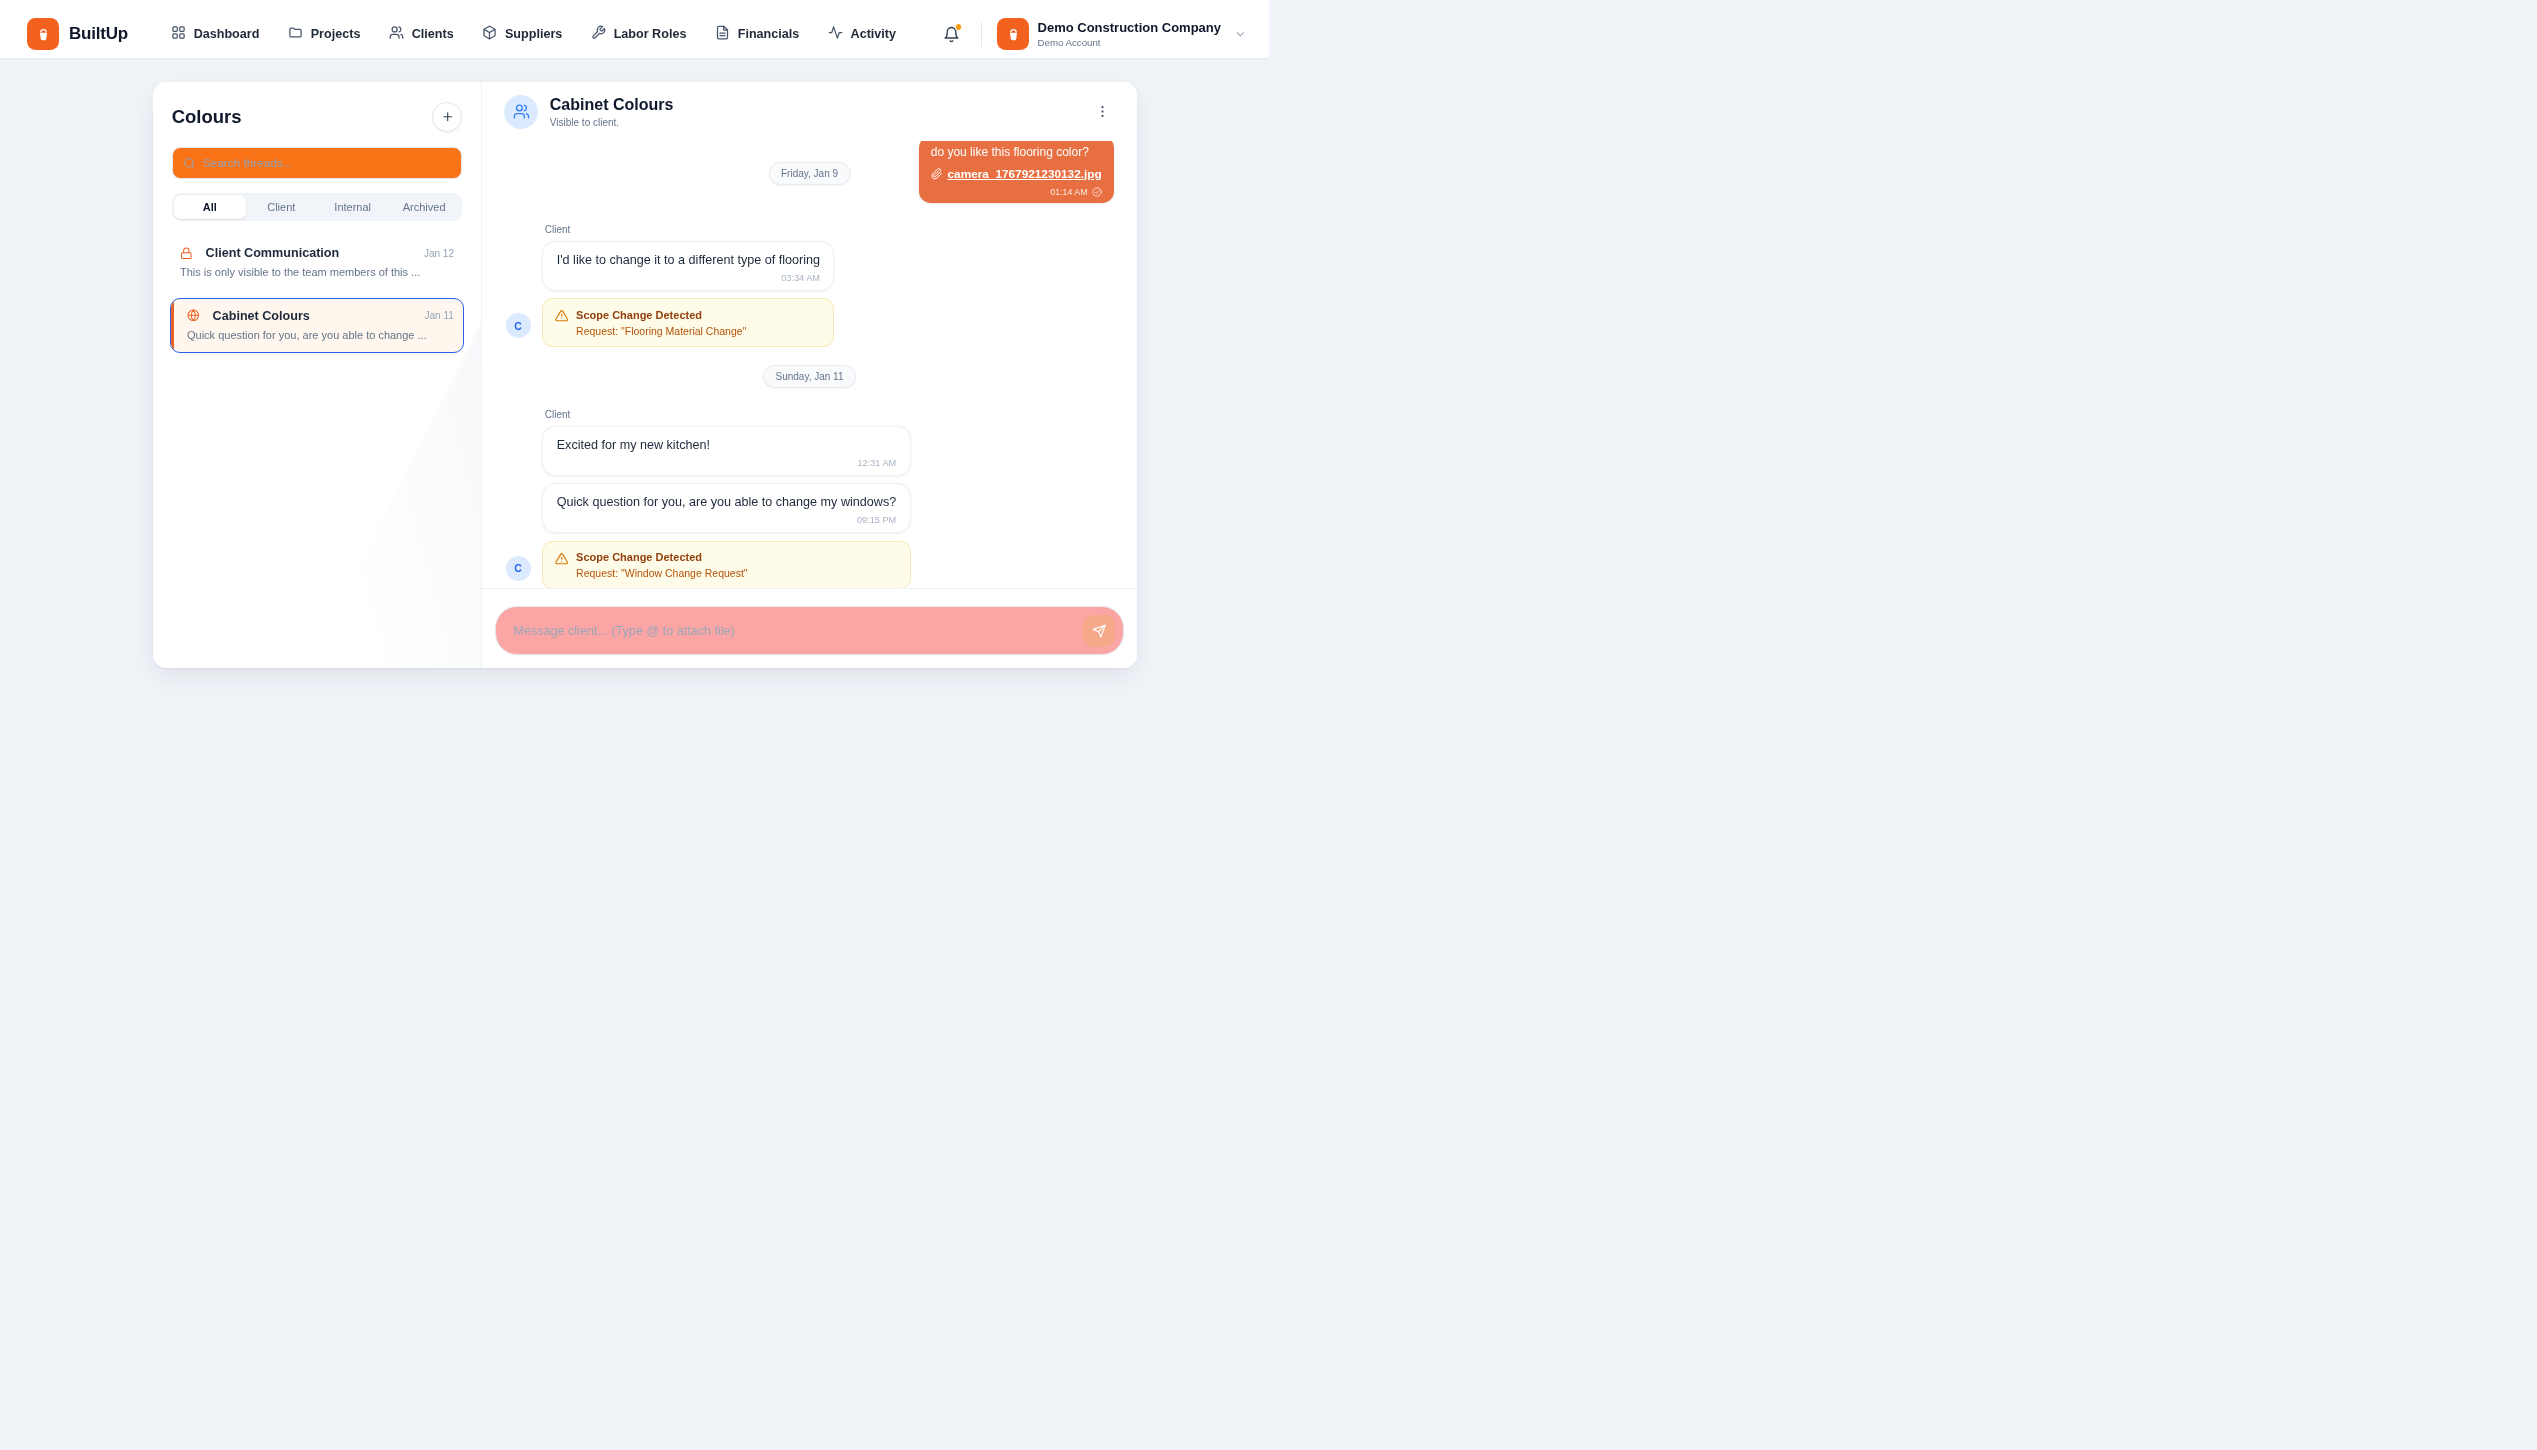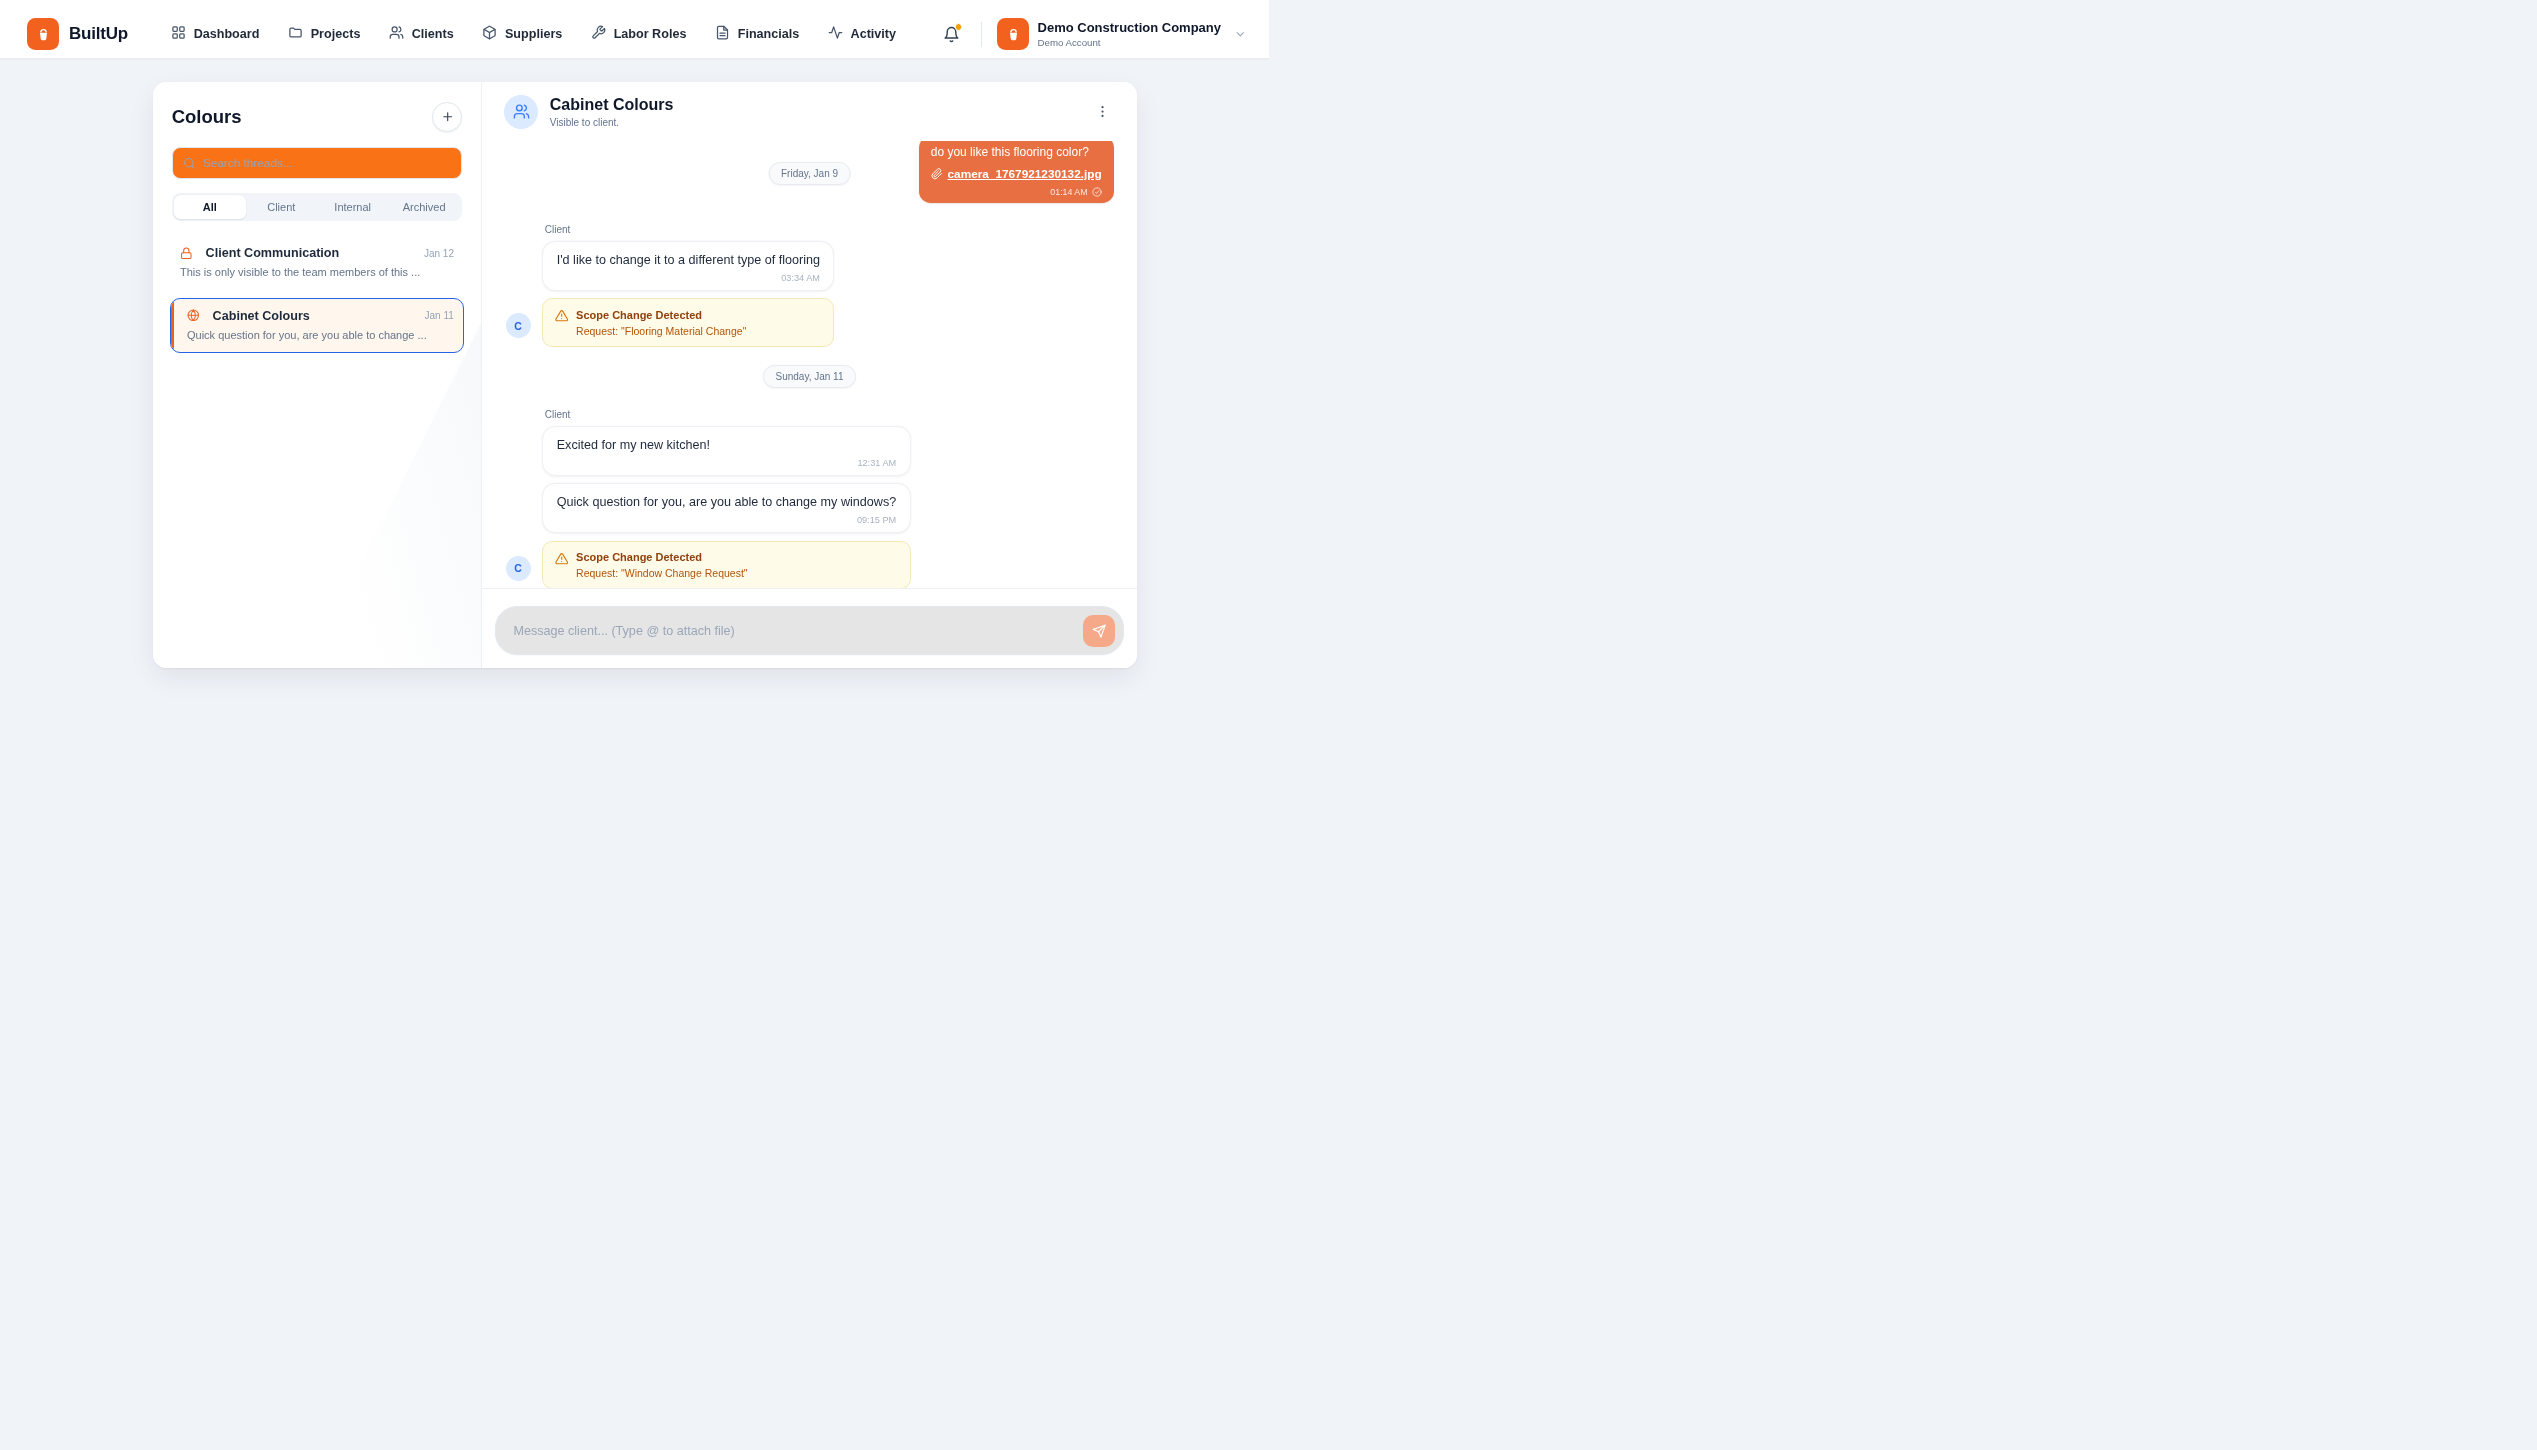--- a/index.html
+++ b/index.html
@@ -156,21 +156,21 @@
   }
   .scope-alert svg { width:13.4px; height:13.4px; color:#d97706; flex:0 0 auto; margin-top:0.8px; }
   .scope-title { font-size:11px; font-weight:700; color:#92400e; }
   .scope-detail { font-size:10.5px; color:#b45309; margin-top:4.2px; white-space:nowrap; }
 
   .composer { flex:0 0 auto; border-top:0.8px solid #edf0f4; padding:17px 13.4px 12.6px; background:#fff; }
   .composer-box { position:relative; }
   .composer input {
     width:100%; height:49px; border:0.8px solid #e2e8f0; border-radius:22px;
     padding:0 59px 0 17px; font:inherit; font-size:12.6px; color:#334155; outline:none;
-    background:#e5e5e5; box-shadow:0 0.8px 1.7px rgba(15,23,42,.03);
+    background:#fca5a5; box-shadow:0 0.8px 1.7px rgba(15,23,42,.03);
   }
   .composer input::placeholder { color:#9aa7b8; }
   .send-btn {
     position:absolute; right:8.4px; top:8.4px; width:32px; height:32px; border-radius:10px;
     background:#f5a988; border:0; display:flex; align-items:center; justify-content:center;
     color:#fff; cursor:pointer;
   }
   .send-btn svg { width:14.3px; height:14.3px; }
 </style>
 </head>

